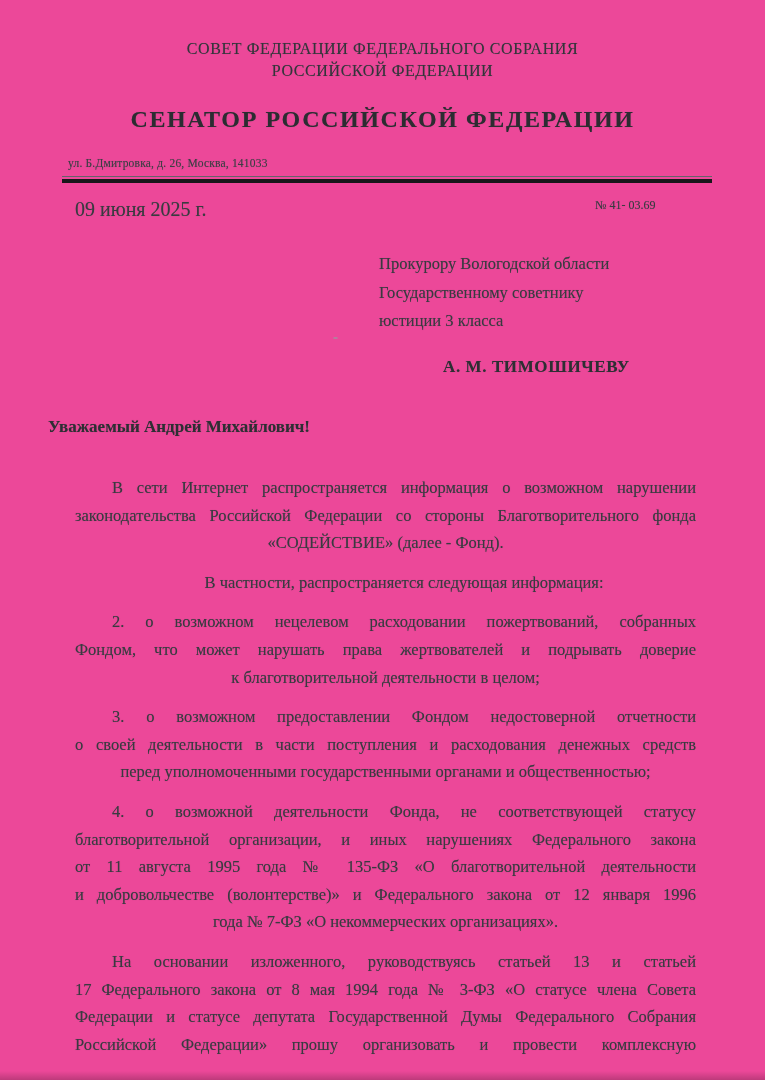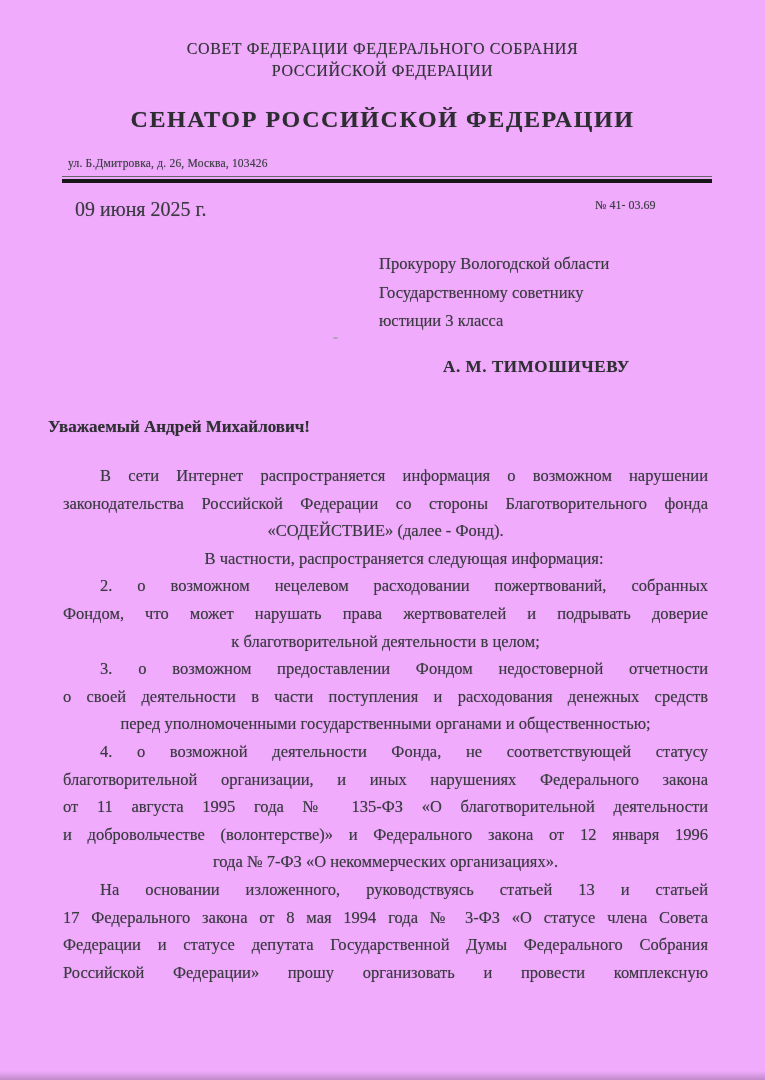--- a/index.html
+++ b/index.html
@@ -1,20 +1,20 @@
 <!DOCTYPE html>
 <html lang="ru"><head>
 <meta charset="utf-8">
 <style>
   html,body { margin:0; padding:0; background:#e9e9e9; }
   .page {
     position:relative;
     width:765px; height:1080px;
     margin:0 auto;
-    background:#f0abfc;
+    background:#ec4899;
     font-family:"Liberation Serif", "DejaVu Serif", serif;
     color:#3a3a40;
     overflow:hidden;
     text-shadow:0 0 0.7px rgba(70,70,80,0.55);
   }
   .org-block {
     position:absolute; top:38px; left:0; right:0;
     text-align:center;
     font-size:16px; line-height:22px;
     letter-spacing:0.6px;
@@ -60,21 +60,21 @@
   }
   .salutation {
     position:absolute; top:417px; left:48px; width:690px;
     font-size:17px; font-weight:bold;
     color:#2e2e33;
   }
   .letter-body {
     position:absolute; top:462px; left:63px; width:645px;
     font-size:16.5px; line-height:27.6px;
   }
-  .par { margin:0; }
+  .par { margin:12px; }
   .bline { text-align:center; white-space:normal; }
   .bline.just { text-align:justify; text-align-last:justify; }
   .bline.first { text-indent:37px; }
   .smudge {
     position:absolute; top:337px; left:333px;
     width:5px; height:2px; border-radius:50%;
     background:#9a9aa0; opacity:0.7;
   }
   .bottom-shade {
     position:absolute; bottom:0; left:0; right:0; height:9px;
@@ -86,21 +86,21 @@
 
 <div class="page">
 
   <div class="org-block">
     <div>СОВЕТ ФЕДЕРАЦИИ ФЕДЕРАЛЬНОГО СОБРАНИЯ</div>
     <div>РОССИЙСКОЙ ФЕДЕРАЦИИ</div>
   </div>
 
   <div class="doc-title">СЕНАТОР РОССИЙСКОЙ ФЕДЕРАЦИИ</div>
 
-  <div class="address-line">ул. Б.Дмитровка, д. 26, Москва, 103426</div>
+  <div class="address-line">ул. Б.Дмитровка, д. 26, Москва, 141033</div>
 
   <div class="rule-thin"></div>
   <div class="rule-thick"></div>
 
   <div class="date-line">09 июня 2025 г.</div>
   <div class="number-line">№ 41- 03.69</div>
 
   <div class="recipient-block">
       <div>Прокурору Вологодской области</div>
       <div>Государственному советнику</div>

